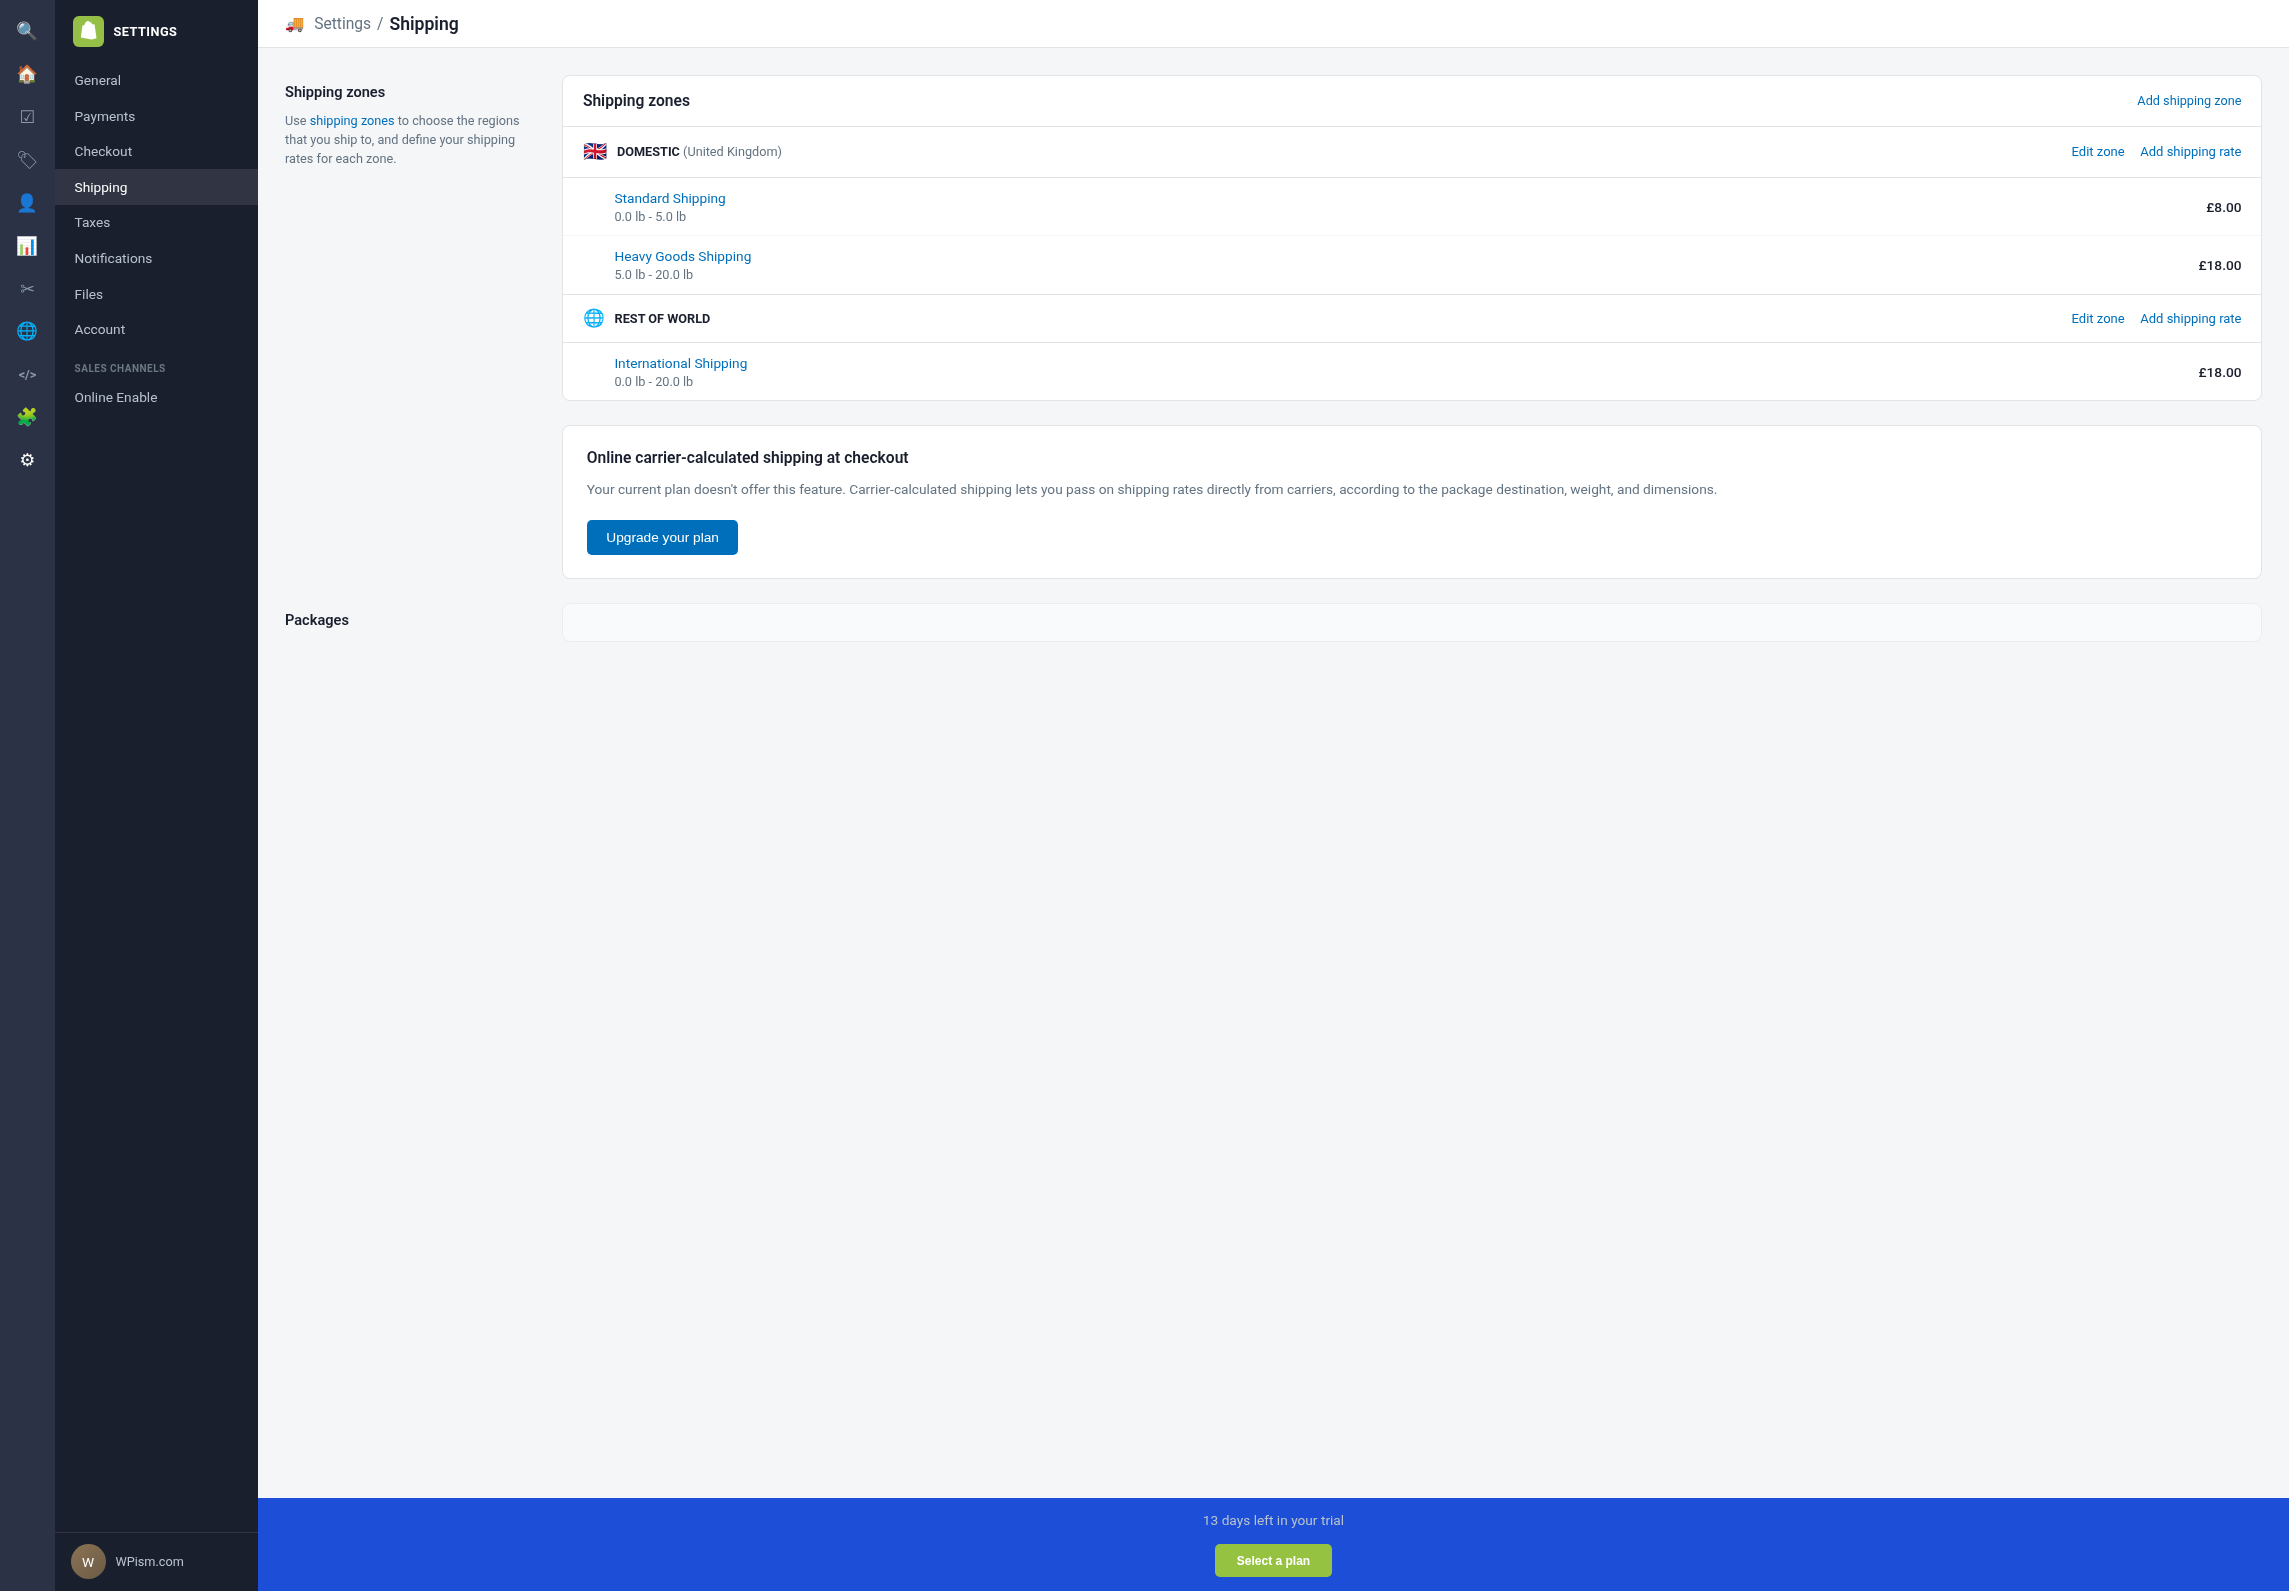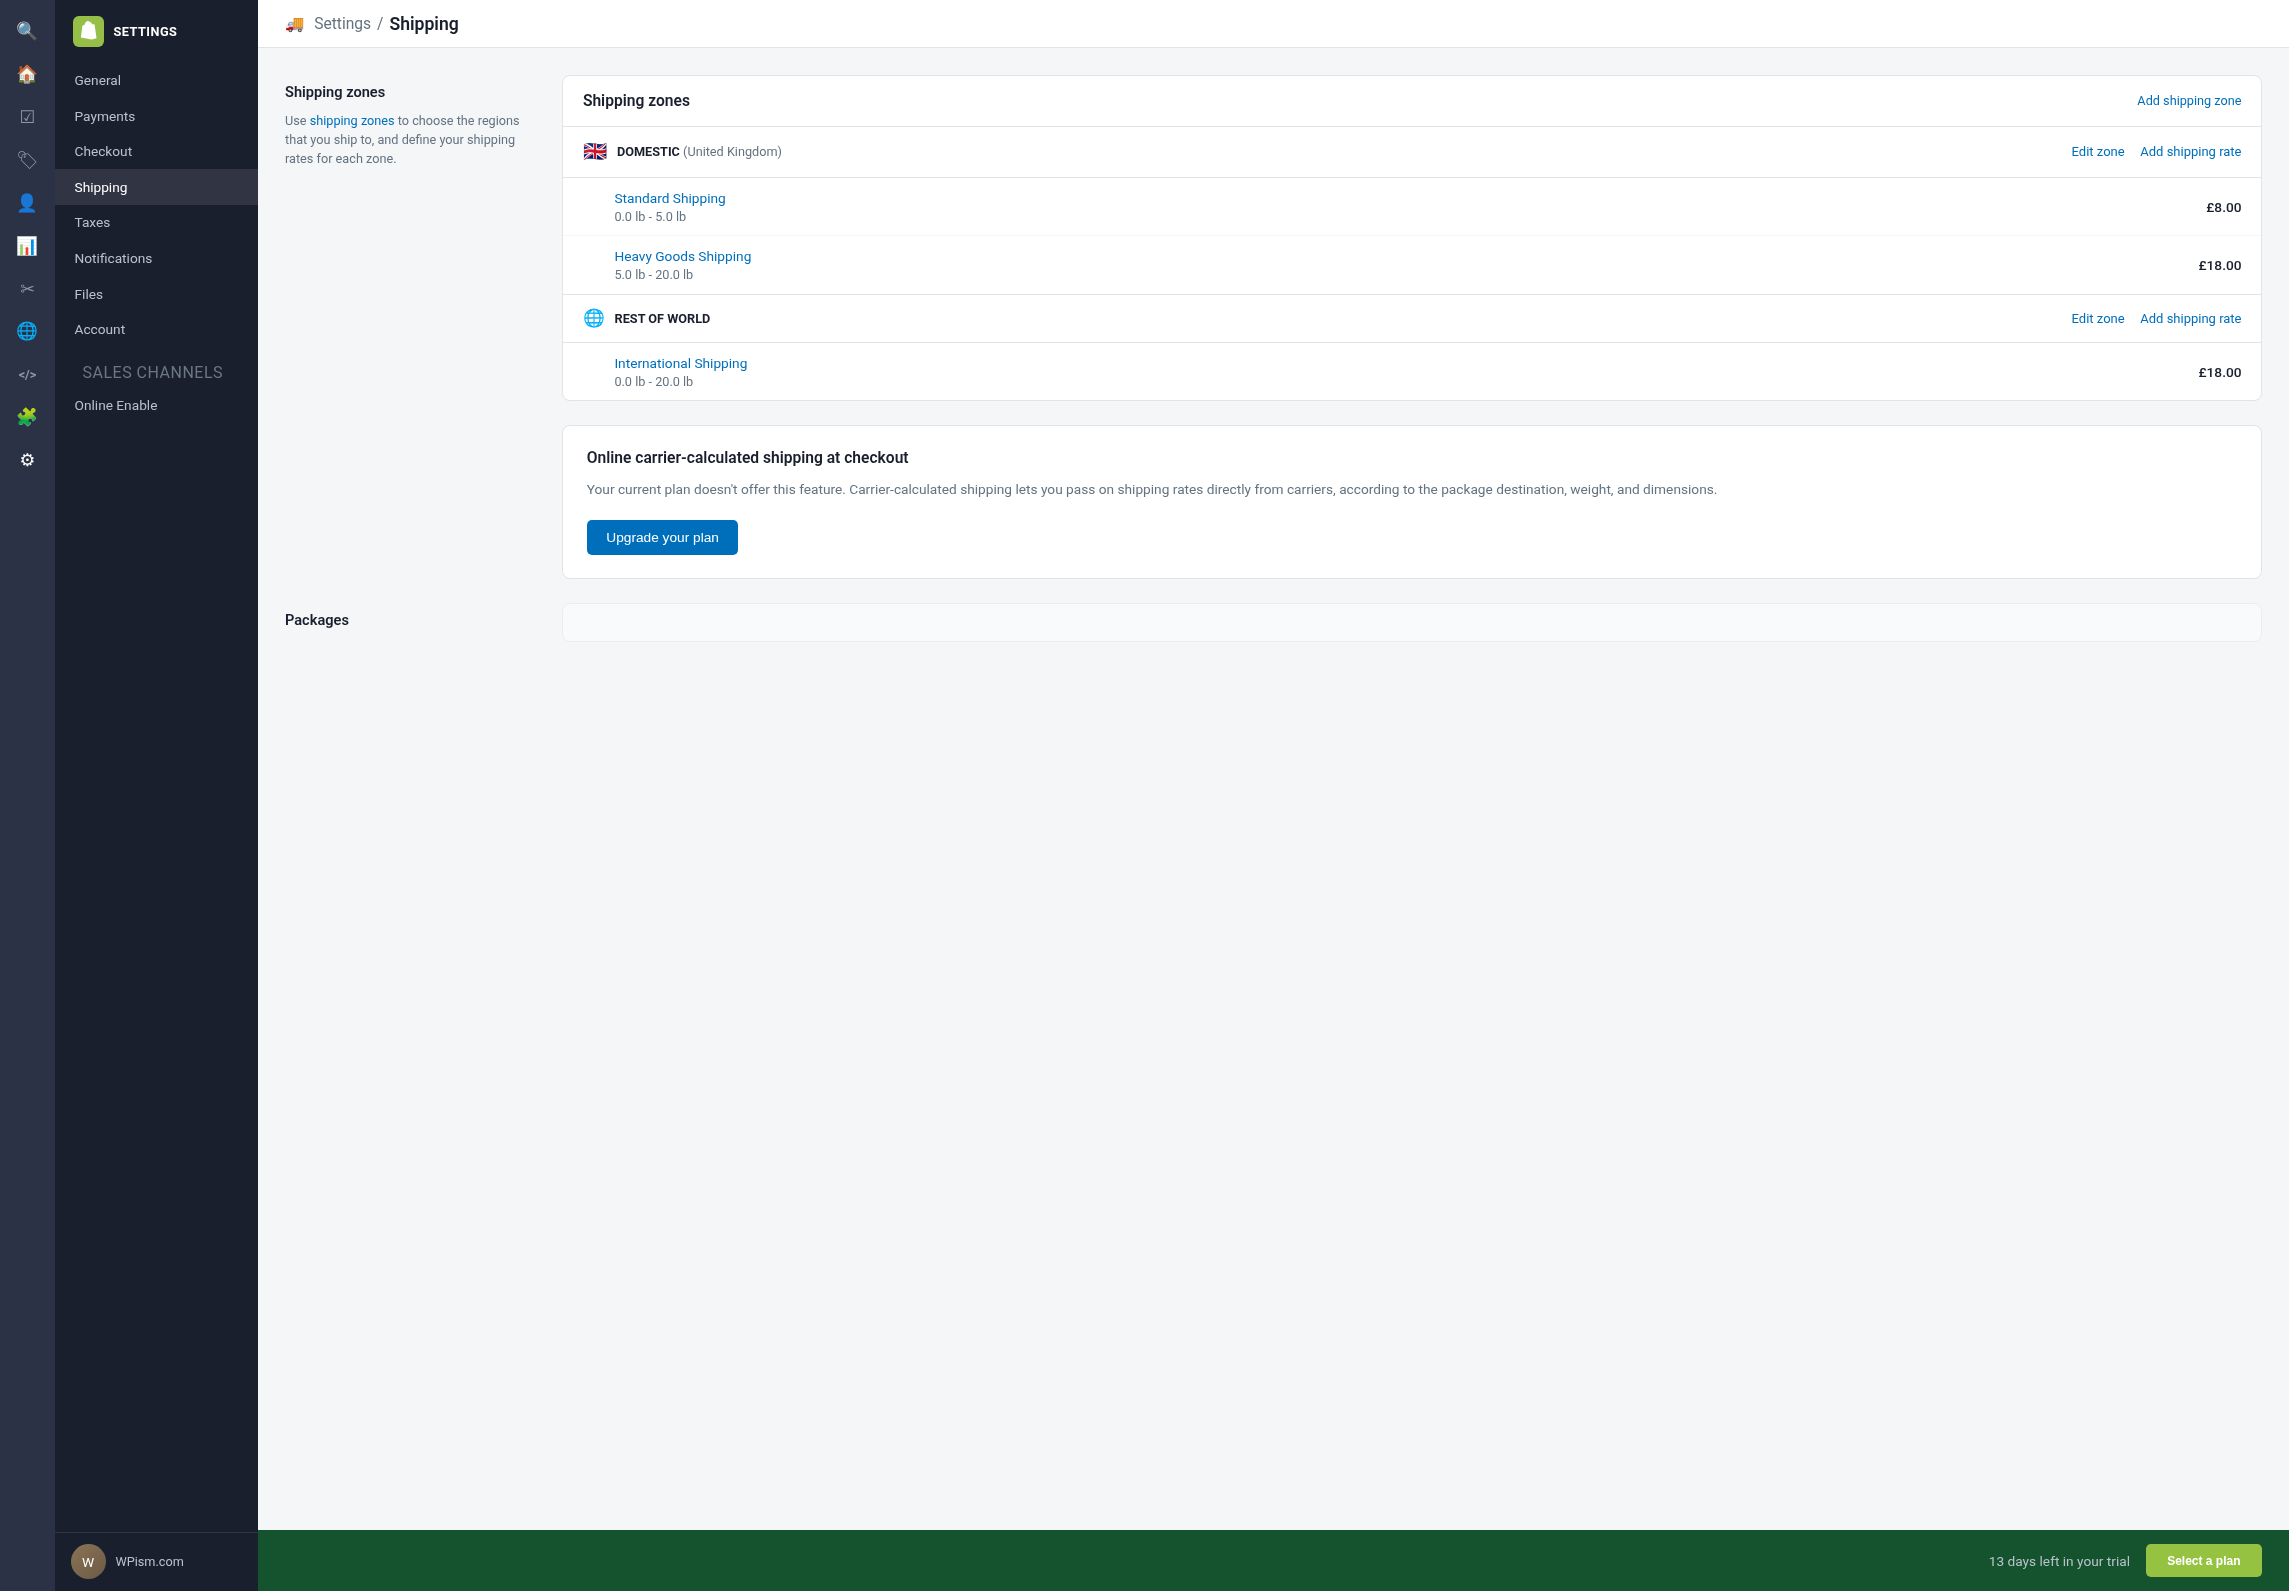--- a/index.html
+++ b/index.html
@@ -38,25 +38,24 @@
       padding: 9.8px 19.5px;
       color: #b8c2cc;
       cursor: pointer;
       font-size: 13.7px;
       white-space: nowrap;
     }
     .nav-item.active { color: #fff; background: rgba(255,255,255,0.1); }
     .nav-section-title {
       padding: 15.6px 19.5px 5.9px;
       color: #6b7785;
-      font-size: 16px;
-      font-weight: 400;
+      font-size: 10px;
+      font-weight: 700;
       text-transform: uppercase;
       letter-spacing: 0.5px;
-      margin-left: 8px;
     }
     .sidebar-bottom {
       padding: 11.7px 15.6px;
       border-top: 1px solid rgba(255,255,255,0.1);
       display: flex;
       align-items: center;
       gap: 9.8px;
     }
     .avatar {
       width: 35px;
@@ -295,27 +294,28 @@
       border: none;
       padding: 9.8px 19.5px;
       border-radius: 4.9px;
       font-size: 13.7px;
       font-weight: 400;
       cursor: pointer;
     }
 
     
     .trial-bar {
-      background: #14532d;
+      background: #1d4ed8;
       padding: 13.7px 27px;
       display: flex;
       align-items: center;
       justify-content: flex-end;
       gap: 15.6px;
       flex-shrink: 0;
+      flex-direction: column;
     }
     .trial-text {
       color: #b8c2cc;
       font-size: 13.7px;
     }
     .select-plan-btn {
       background: #95c240;
       color: #fff;
       border: none;
       padding: 9.8px 21.5px;

